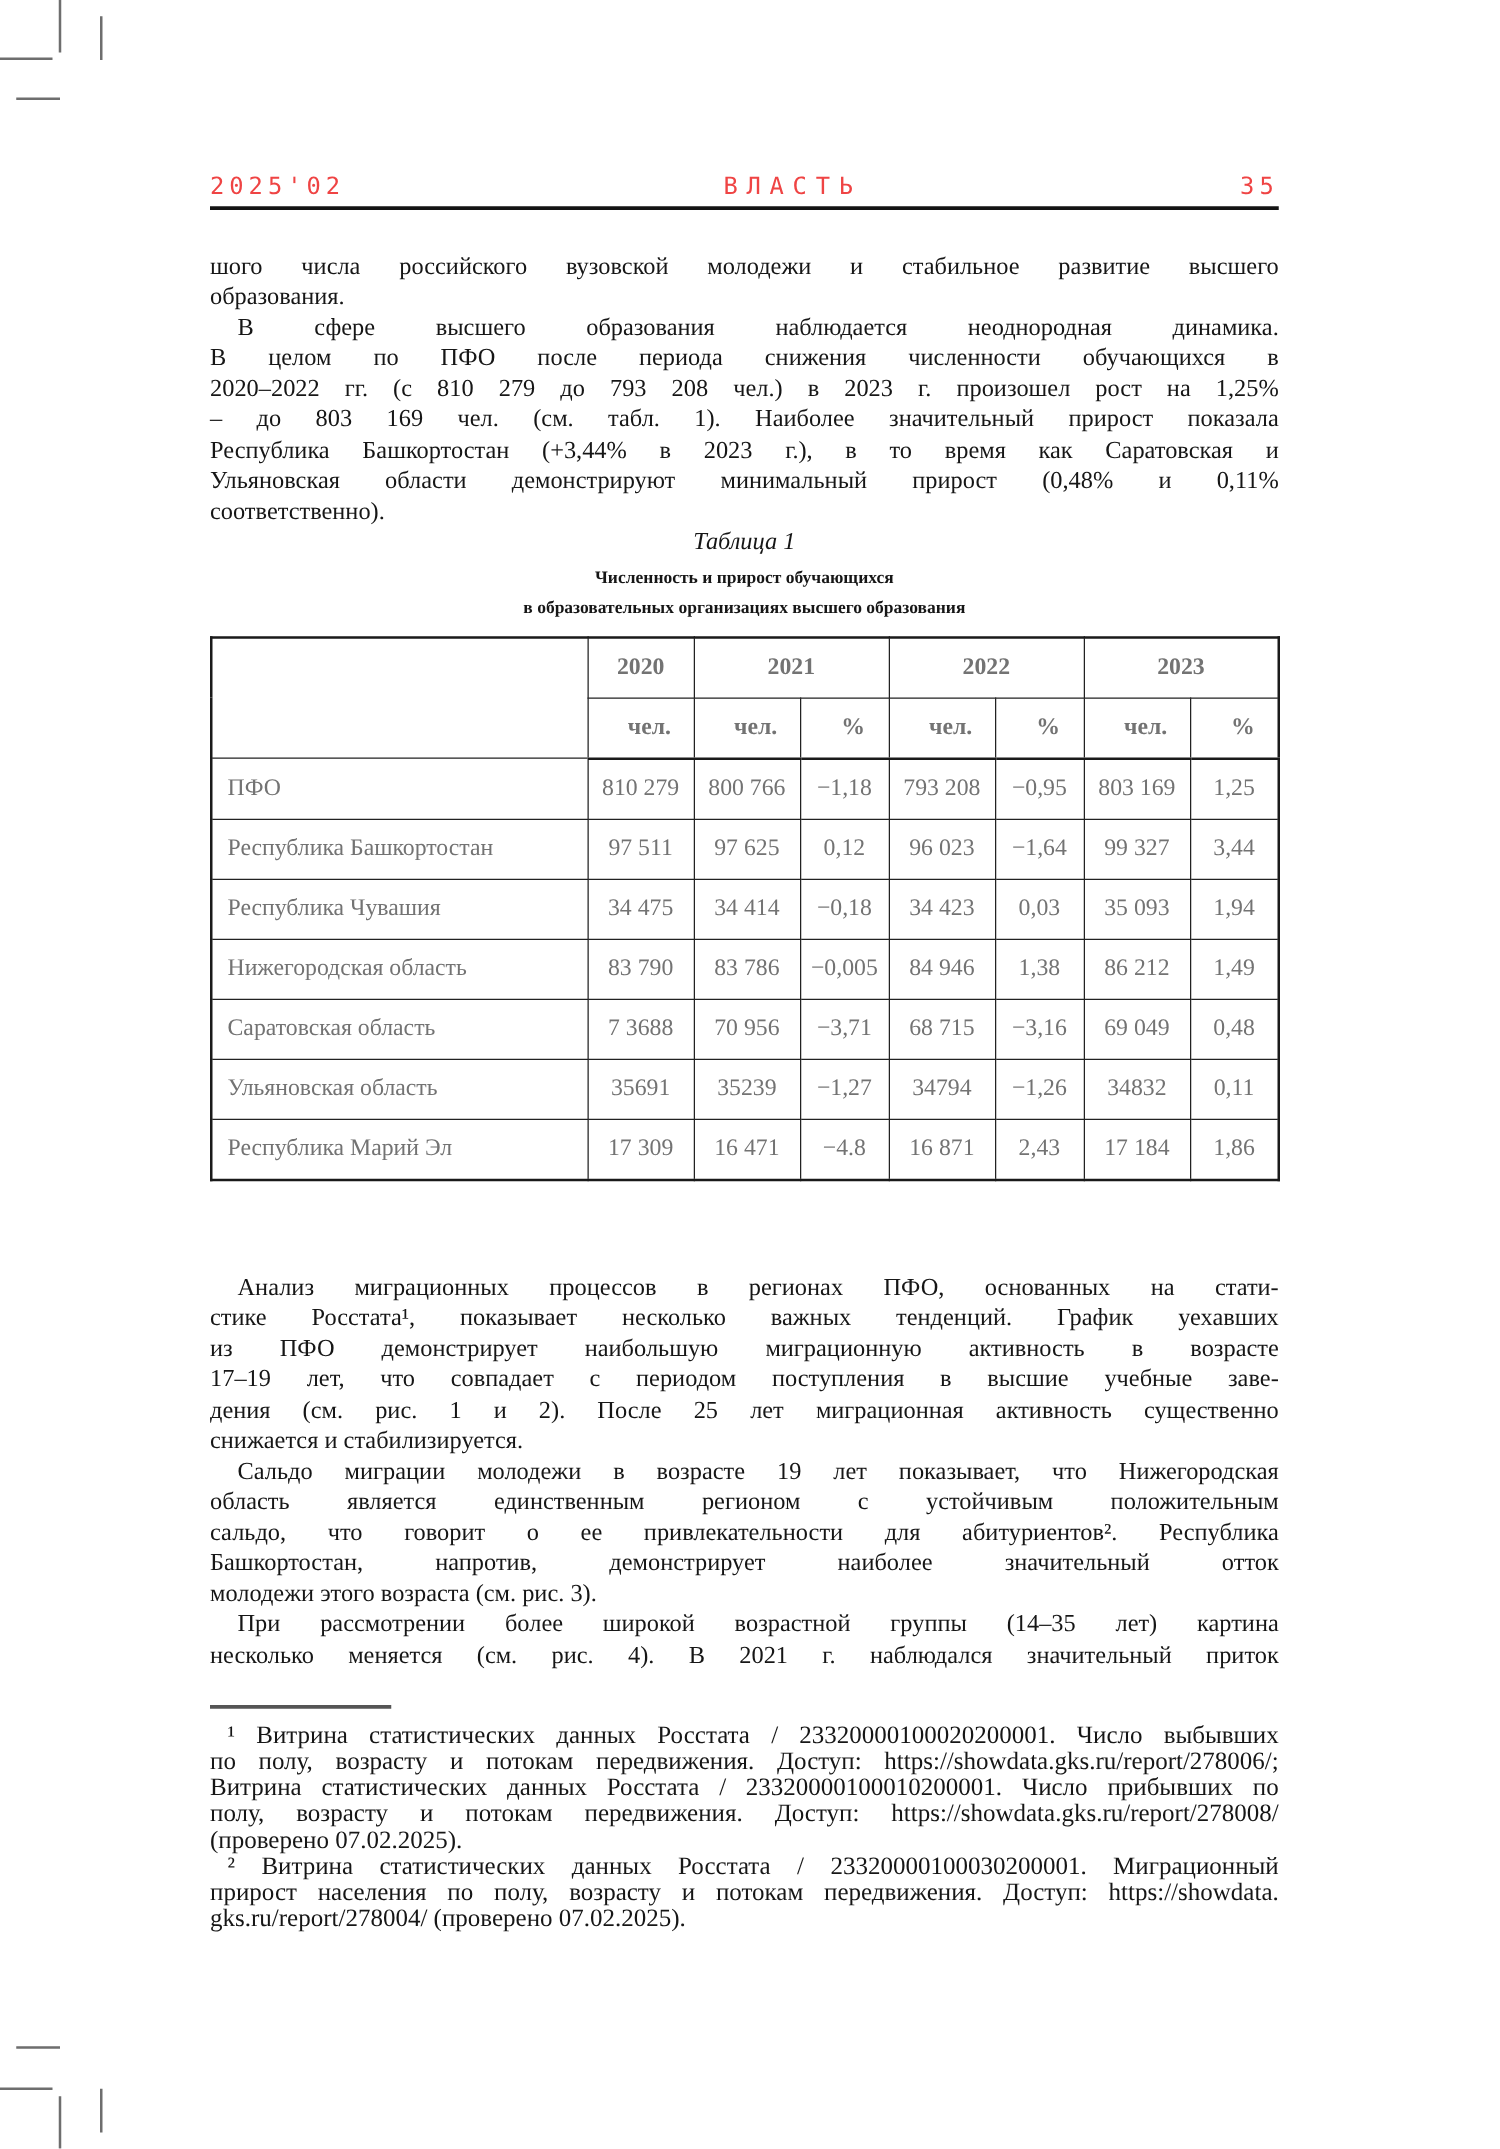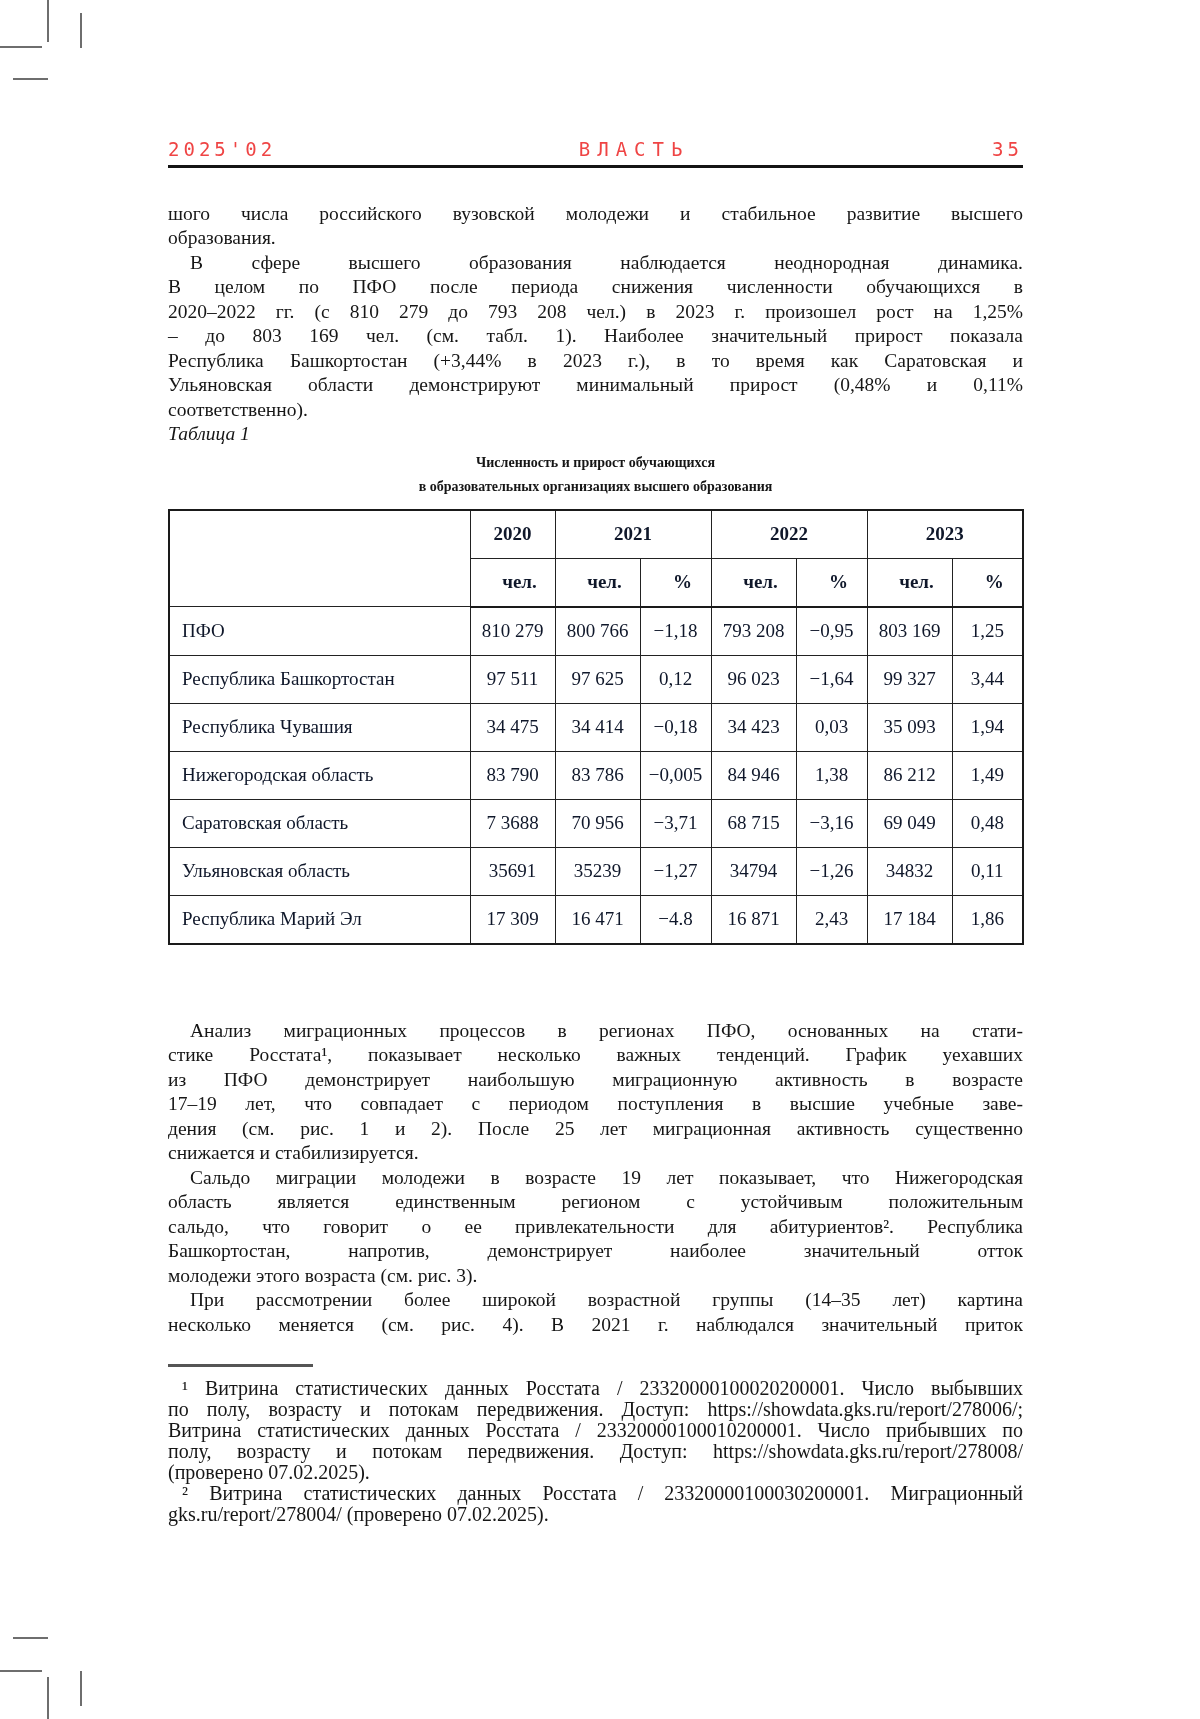--- a/index.html
+++ b/index.html
@@ -15,26 +15,26 @@
            color:#ef4444;height:24px;}
   .runhead .jtitle{letter-spacing:7px;}
   .headrule{height:2.5px;background:#141414;margin-top:3px;}
   
   .para{font-size:19.5px;line-height:24.5px;}
   .tline{text-align:justify;text-align-last:justify;white-space:normal;}
   .tline.tlast{text-align-last:left;}
   .indent .tline:first-child{text-indent:22px;}
   .p1{margin-top:34px;font-family:Liberation Serif, serif;}
   
-  .tab-label{font-style:italic;font-size:19.5px;line-height:24.5px;text-align:left;margin-top:0;}
+  .tab-label{font-style:italic;font-size:19.5px;line-height:24.5px;text-align:center;margin-top:0;}
   .table-title{font-weight:bold;font-size:14px;line-height:24.5px;margin-top:4px;}
   .table-title .tline{text-align:center;text-align-last:center;}
   
   table.data{border-collapse:collapse;width:855px;margin-top:9px;table-layout:fixed;
-             font-size:19px;color:#0f172a;}
+             font-size:19px;color:#737373;}
   table.data,table.data th,table.data td{border:1.2px solid #222;}
   table.data{border:2px solid #1a1a1a;}
   table.data th,table.data td{height:47px;padding:0 4px;text-align:center;vertical-align:middle;
              font-weight:normal;overflow:hidden;}
   table.data thead th{font-weight:bold;}
   table.data thead tr.units-row th{border-bottom:2.5px solid #1a1a1a;padding-left:18px;}
   table.data td.region{text-align:left;padding-left:12px;}
   
   .p3{margin-top:74px;}
   
@@ -213,17 +213,18 @@
     <div class="fnrule"></div>
     <div class="footnote fn1">
         <div class="tline">¹ Витрина статистических данных Росстата / 23320000100020200001. Число выбывших</div>
         <div class="tline">по полу, возрасту и потокам передвижения. Доступ: https://showdata.gks.ru/report/278006/;</div>
         <div class="tline">Витрина статистических данных Росстата / 23320000100010200001. Число прибывших по</div>
         <div class="tline">полу, возрасту и потокам передвижения. Доступ: https://showdata.gks.ru/report/278008/</div>
         <div class="tline tlast">(проверено 07.02.2025).</div>
       </div>
     <div class="footnote">
         <div class="tline">² Витрина статистических данных Росстата / 23320000100030200001. Миграционный</div>
+        <div class="tline">прирост населения по полу, возрасту и потокам передвижения. Доступ: https://showdata.</div>
         <div class="tline tlast">gks.ru/report/278004/ (проверено 07.02.2025).</div>
       </div>
 
   </div>
 </div>
 
 </body></html>

